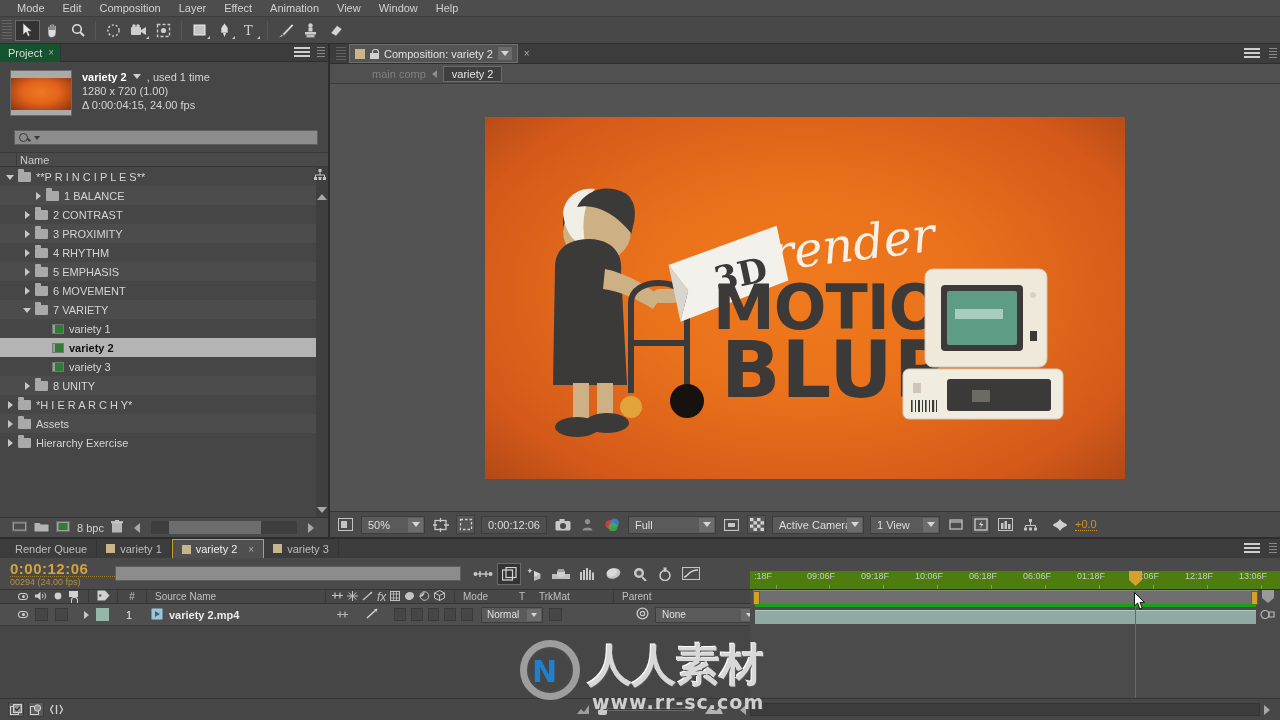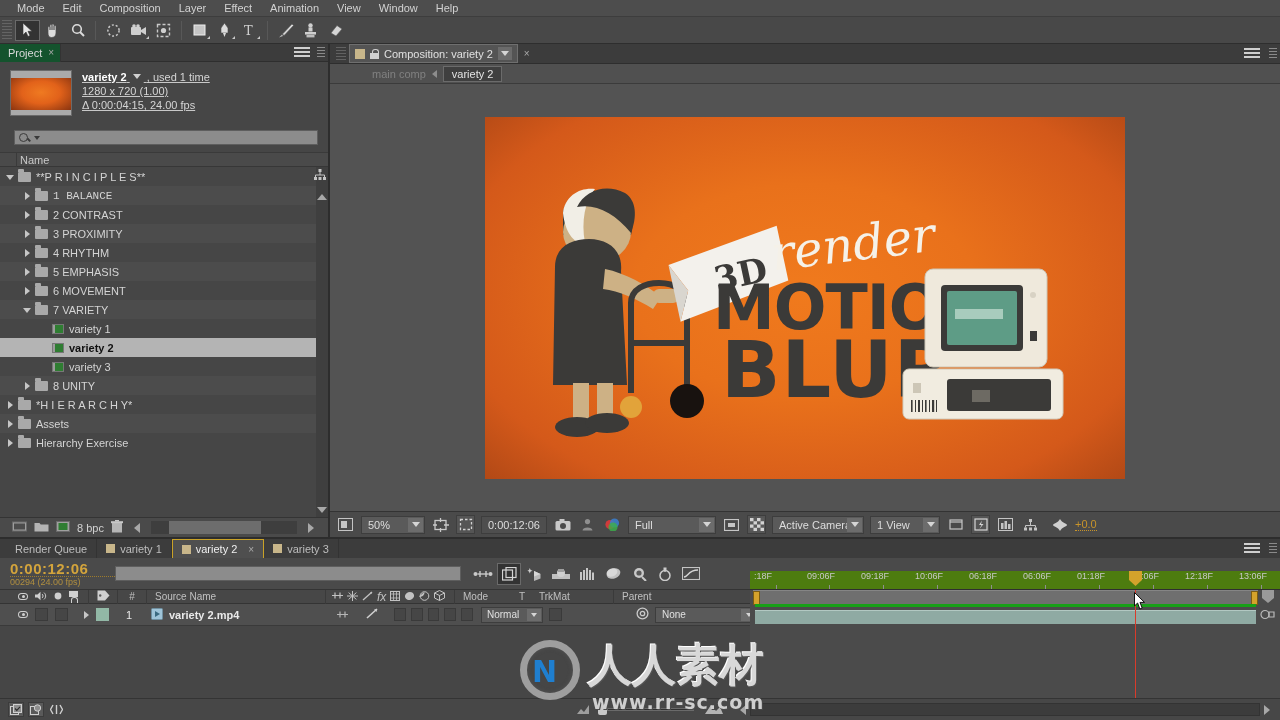--- a/index.html
+++ b/index.html
@@ -56,21 +56,21 @@
              display:flex; flex-direction:column; }
   .paneltab-row { height:18px; background:#3c3c3c; display:flex; align-items:center;
                   border-bottom:1px solid #2e2e2e; position:relative;}
   .paneltab { height:18px; background:#14532d; display:flex; align-items:center;
               padding:0 6px 0 8px; font-size:11px; color:#dadada; border-right:1px solid #333;}
   .tabx { margin-left:6px; font-size:10px; color:#aaa; }
   .panelmenu { position:absolute; right:18px; top:3px; width:16px; height:12px; }
   .panelmenu i { display:block; height:2px; background:#cfcfcf; margin-bottom:2px; }
   .panelgrip { position:absolute; right:3px; top:3px; width:8px;height:12px;
      background-image:repeating-linear-gradient(to bottom,#8a8a8a 0 1px,transparent 1px 3px);}
-  .proj-info { display:flex; padding:8px 8px 4px 10px; height:64px;text-decoration:underline; }
+  .proj-info { display:flex; padding:8px 8px 4px 10px; height:64px; }
   .thumb { width:62px; height:46px; border:1px solid #6a6a6a; position:relative;
            background:#9a9a9a; overflow:hidden; }
   .thumb .bar { height:7px; background:#aaa; }
   .thumb .pic { height:32px; background:radial-gradient(ellipse at 50% 45%, #ef7a21 0%, #e2621a 45%, #8a3410 100%); }
   .thumb .pic2 { height:7px; background:#aaa; }
   .proj-meta { margin-left:10px; line-height:14px; font-size:11px; color:#d5d5d5; }
   .proj-meta b { color:#fff; }
   .search-wrap { padding:4px 10px 4px 14px; }
   .search-box { height:15px; background:#8c8c8c; border:1px solid #5e5e5e;
                 display:flex; align-items:center; padding-left:4px; }
@@ -382,21 +382,21 @@
               <rect x="4.5" y="8" width="3" height="3" fill="#c4c4c4"></rect>
               <rect x="9" y="8" width="3" height="3" fill="#c4c4c4"></rect>
               <path d="M6 3 v3 M1.5 8 V6 H10.5 V8" stroke="#c4c4c4" fill="none" stroke-width="1"></path>
             </svg>
         </div>
       <div class="row" style="padding-left: 6px;">
             <span class="tri open"></span>
             <span class="folder"></span>
             <span>**P R I N C I P L E S**</span>
           </div>
-          <div class="row alt" style="padding-left: 23px; font-family: Liberation Mono, monospace;">
+          <div class="row alt" style="padding-left: 34px;">
             <span class="tri closed"></span>
             <span class="folder"></span>
             <span>1 BALANCE</span>
           </div>
           <div class="row" style="padding-left: 23px;">
             <span class="tri closed"></span>
             <span class="folder"></span>
             <span>2 CONTRAST</span>
           </div>
           <div class="row alt" style="padding-left: 23px;">

